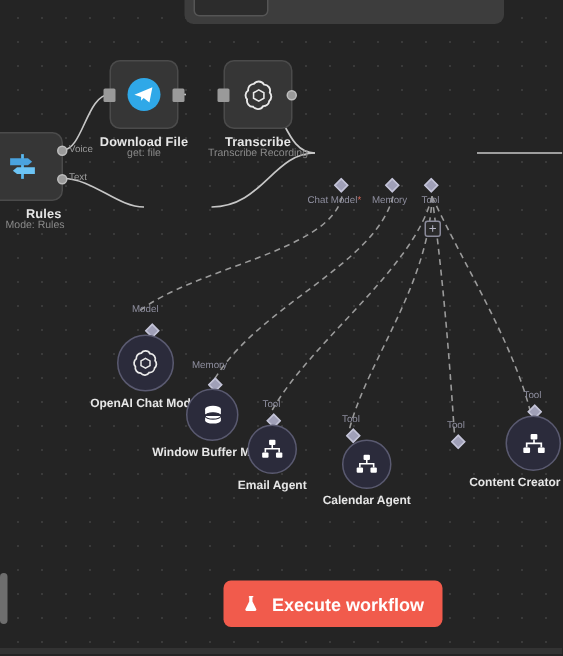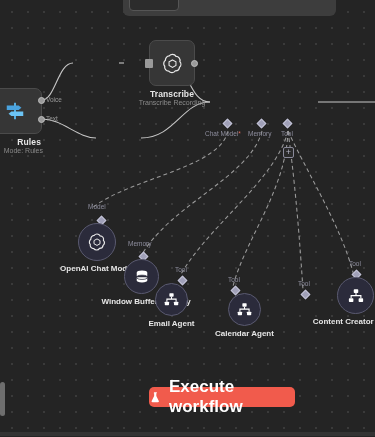--- a/index.html
+++ b/index.html
@@ -98,24 +98,24 @@
     position: absolute; left: 123px; top: -8px; width: 213px; height: 24px;
     background: #3d3d3d; border-radius: 6px;
   }
   #toolbar .tbchip {
     position: absolute; left: 6px; top: 4px; width: 50px; height: 15px;
     background: #2c2c2c; border: 1px solid #555; border-radius: 4px;
   }
 
   
   #execbtn {
-    position: absolute; left: 149px; top: 387px; width: 146px; height: 20px;
+    position: absolute; left: 149px; top: 387px; width: 146px; height: 31px;
     background: #f15b4c; border-radius: 5px;
     display: flex; align-items: center; justify-content: center; gap: 7px;
-    color: #fff; font-size: 17px; font-weight: bold; cursor: pointer;
+    color: #fff; font-size: 12px; font-weight: bold; cursor: pointer;
   }
 
   
   #vscroll {
     position: absolute; left: 0px; top: 382px; width: 5px; height: 34px;
     background: #6e6e6e; border-radius: 3px;
   }
   #hscroll {
     position: absolute; left: 0px; top: 432px; width: 375px; height: 4px;
     background: #333;
@@ -171,20 +171,32 @@
       </svg>
     </span>
     <span class="rnode-label" style="left:auto; right:0; transform:none;">Rules</span>
     <span class="rnode-sub" style="left:auto; right:-2px; transform:none;">Mode: Rules</span>
     <div class="port" style="right:-4px; top:8px;"></div>
     <div class="port" style="right:-4px; top:27px;"></div>
   </div>
   <span class="port-label" style="left:46px; top:96px;">Voice</span>
   <span class="port-label" style="left:46px; top:115px;">Text</span>
 
+  <div class="rnode" style="left:73px; top:40px; width:46px; height:46px;">
+    <span>
+      <svg class="ic" width="24" height="24" viewBox="0 0 24 24">
+        <circle cx="12" cy="12" r="11" fill="#2fa8e8"></circle>
+        <path d="M5.6 12.2 L17.6 7.2 L15.6 17.4 L11.8 14.3 L10 16.2 L10.1 13.6 z" fill="#ffffff"></path>
+      </svg>
+    </span>
+    <div class="port-sq" style="left:-5px; top:18px;"></div>
+    <div class="port-sq" style="right:-5px; top:18px;"></div>
+    <span class="rnode-label">Download File</span>
+    <span class="rnode-sub">get: file</span>
+  </div>
 
   <div class="rnode" style="left:123px; top:40px; width:46px; height:46px;margin-left:26px;">
     <span>
       <svg class="ic" width="23" height="23" viewBox="0 0 24 24">
         <path d="M12 2.4 a4.2 4.2 0 0 1 3.7 2.2 4.2 4.2 0 0 1 4 5.5 4.2 4.2 0 0 1 -0.4 5.9 4.2 4.2 0 0 1 -4.3 3.6 4.2 4.2 0 0 1 -6.9 0.4 4.2 4.2 0 0 1 -4.2 -5.1 4.2 4.2 0 0 1 0.7 -6.2 4.2 4.2 0 0 1 4 -4.6 4.2 4.2 0 0 1 3.4 -1.7 z" fill="none" stroke="#e9e9e9" stroke-width="1.3"></path>
         <path d="M12 8.3 L15.6 10.3 L15.6 14.1 L12 16.1 L8.4 14.1 L8.4 10.3 z" fill="none" stroke="#e9e9e9" stroke-width="1.1"></path>
       </svg>
     </span>
     <div class="port-sq" style="left:-5px; top:18px;"></div>
     <div class="port" style="right:-4px; top:19px;"></div>
@@ -227,21 +239,21 @@
         <ellipse cx="12" cy="12.4" rx="7" ry="2.8" fill="#2b2b3b"></ellipse>
         <path d="M5 12.4 v4 a7 2.8 0 0 0 14 0 v-4 z" fill="#ffffff"></path>
         <ellipse cx="12" cy="12.4" rx="7" ry="2.8" fill="none" stroke="#2b2b3b" stroke-width="1"></ellipse>
       </svg>
     </span>
     <span class="cnode-label" style="width:80px;">Window Buffer Memory</span>
   </div>
 
   <div class="diamond" style="left:179px; top:277px;"></div>
   <span class="sub-label" style="left:175px; top:266px;">Tool</span>
-  <div class="cnode" style="left:155px; top:283px; width:33px; height:33px;justify-content:center;">
+  <div class="cnode" style="left:165px; top:283px; width:33px; height:33px;justify-content:center;">
     <span>
       <svg class="ic" width="17" height="17" viewBox="0 0 24 24">
         <rect x="9" y="3" width="6" height="5" rx="1" fill="#fff"></rect>
         <rect x="2.5" y="15" width="6" height="5" rx="1" fill="#fff"></rect>
         <rect x="15.5" y="15" width="6" height="5" rx="1" fill="#fff"></rect>
         <path d="M12 8 v3.5 M5.5 15 v-3.5 h13 v3.5" stroke="#fff" stroke-width="1.5" fill="none"></path>
       </svg>
     </span>
     <span class="cnode-label">Email Agent</span>
   </div>

